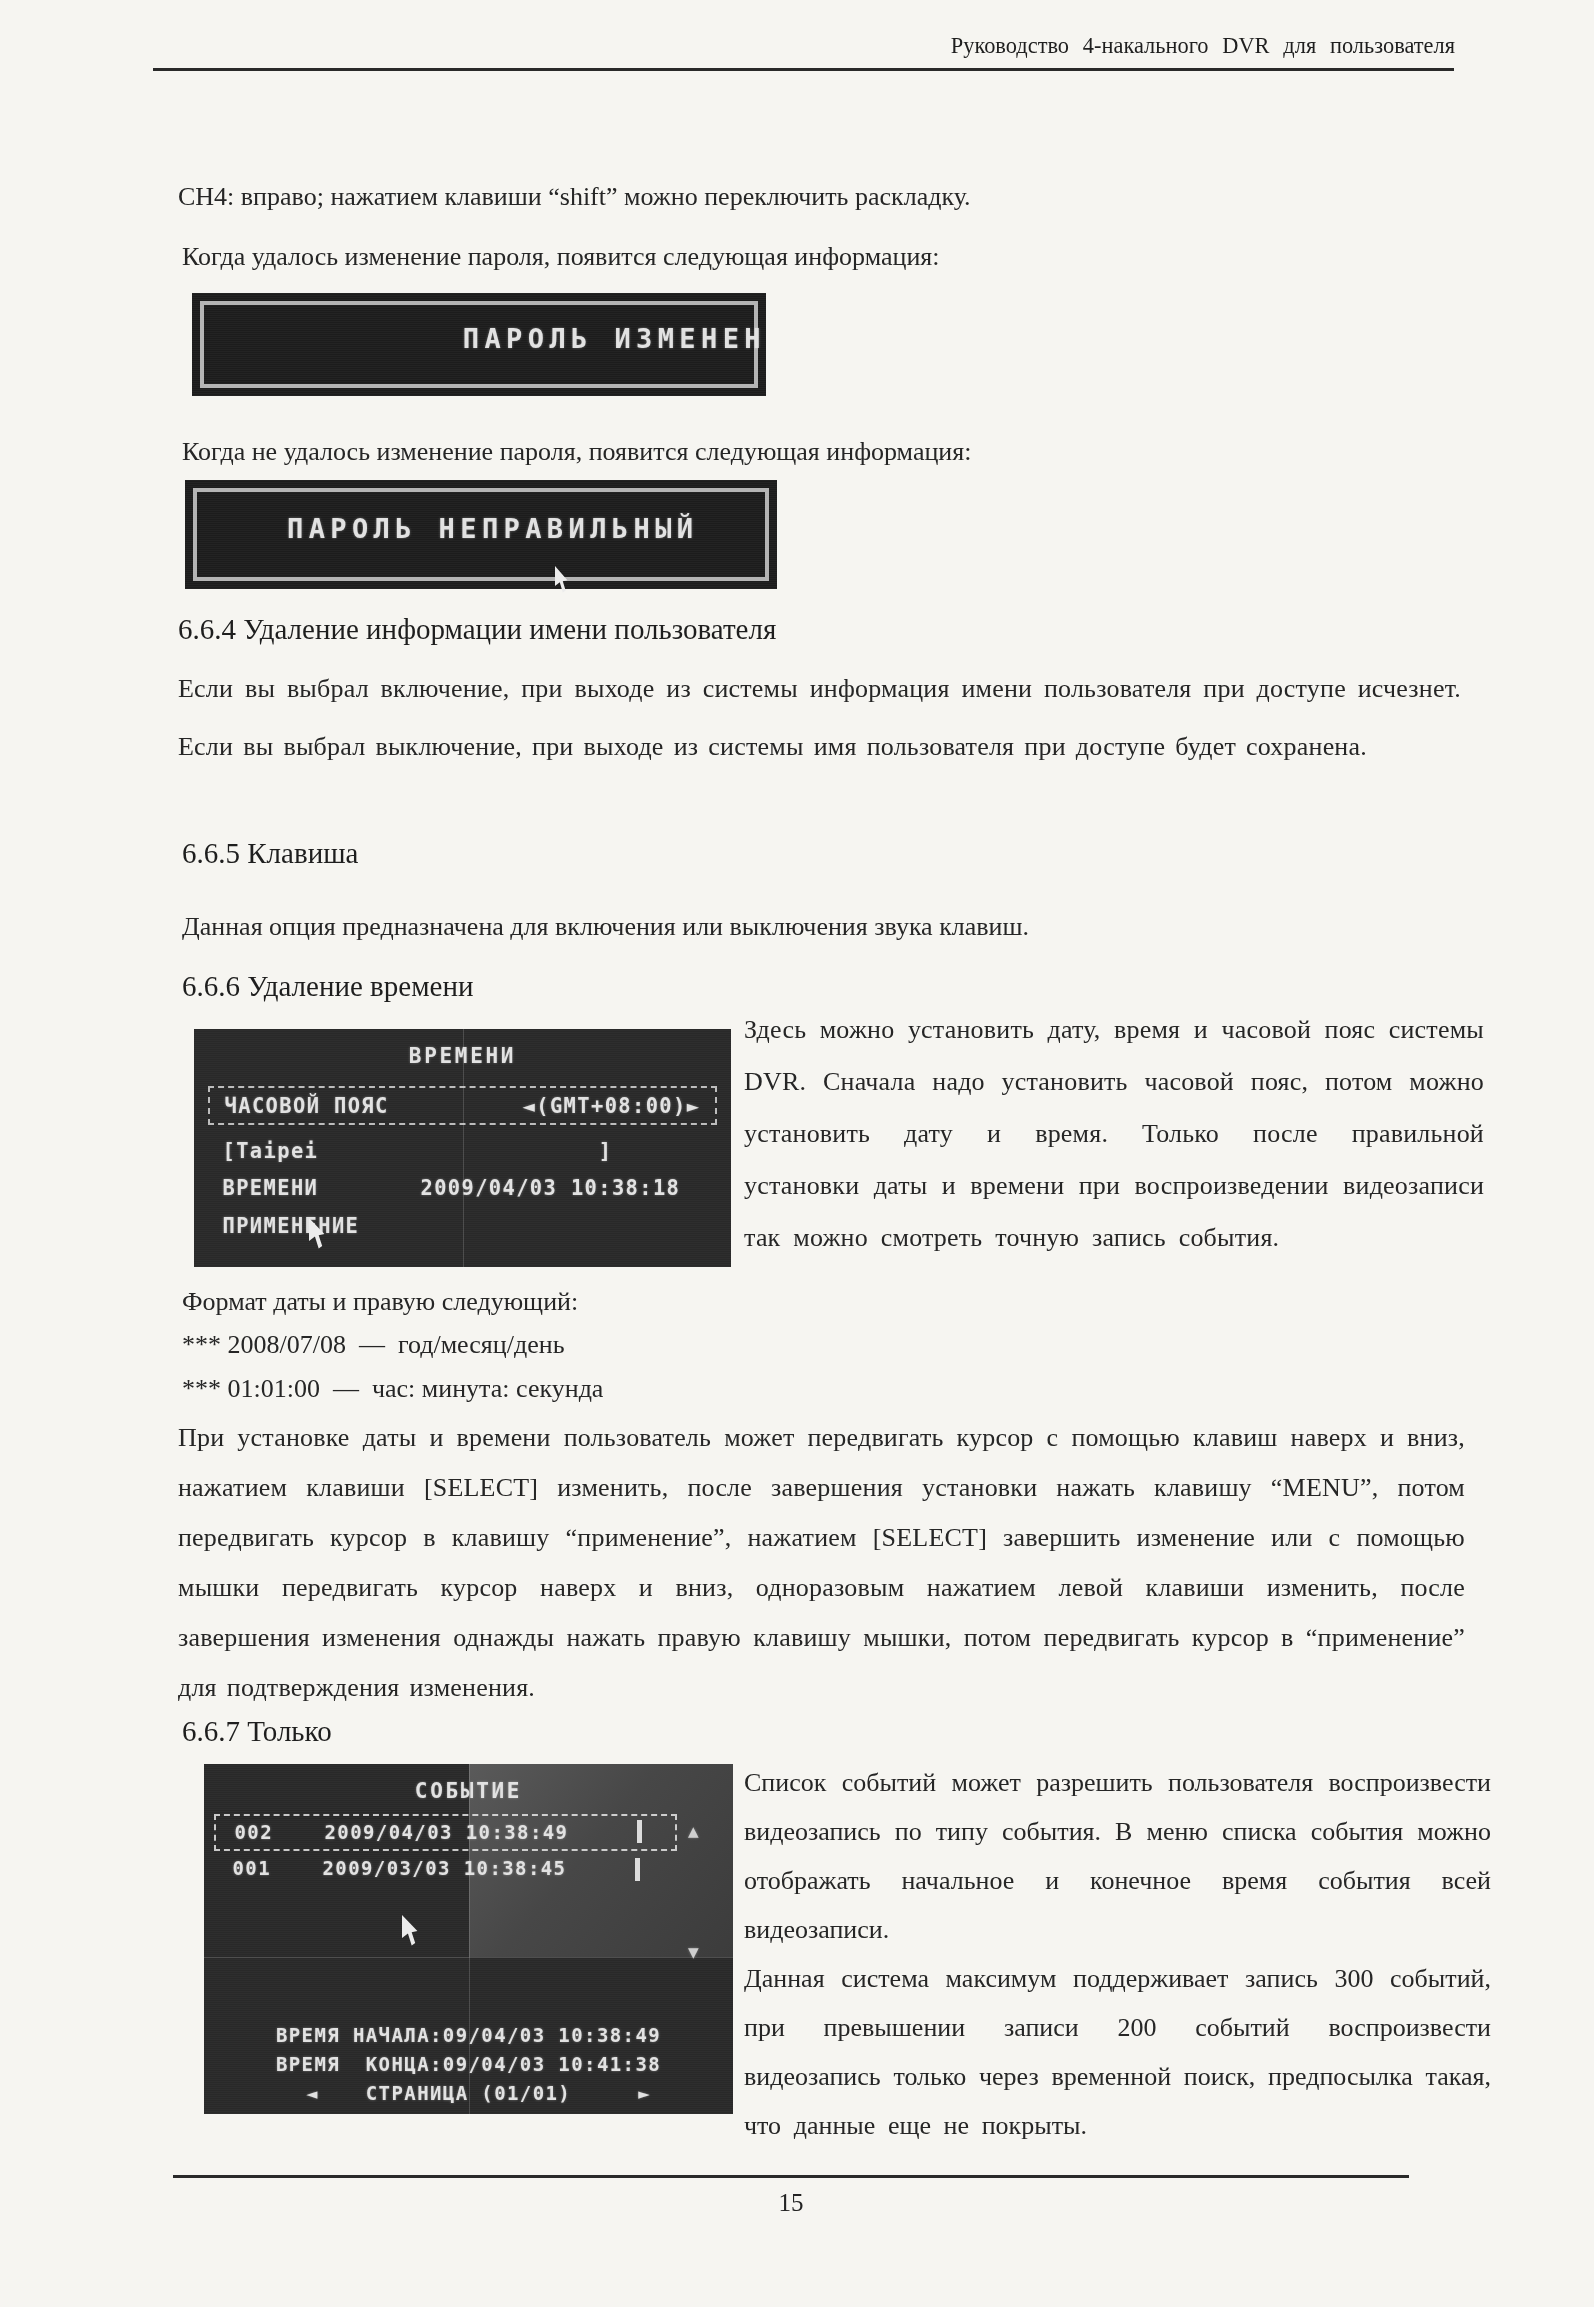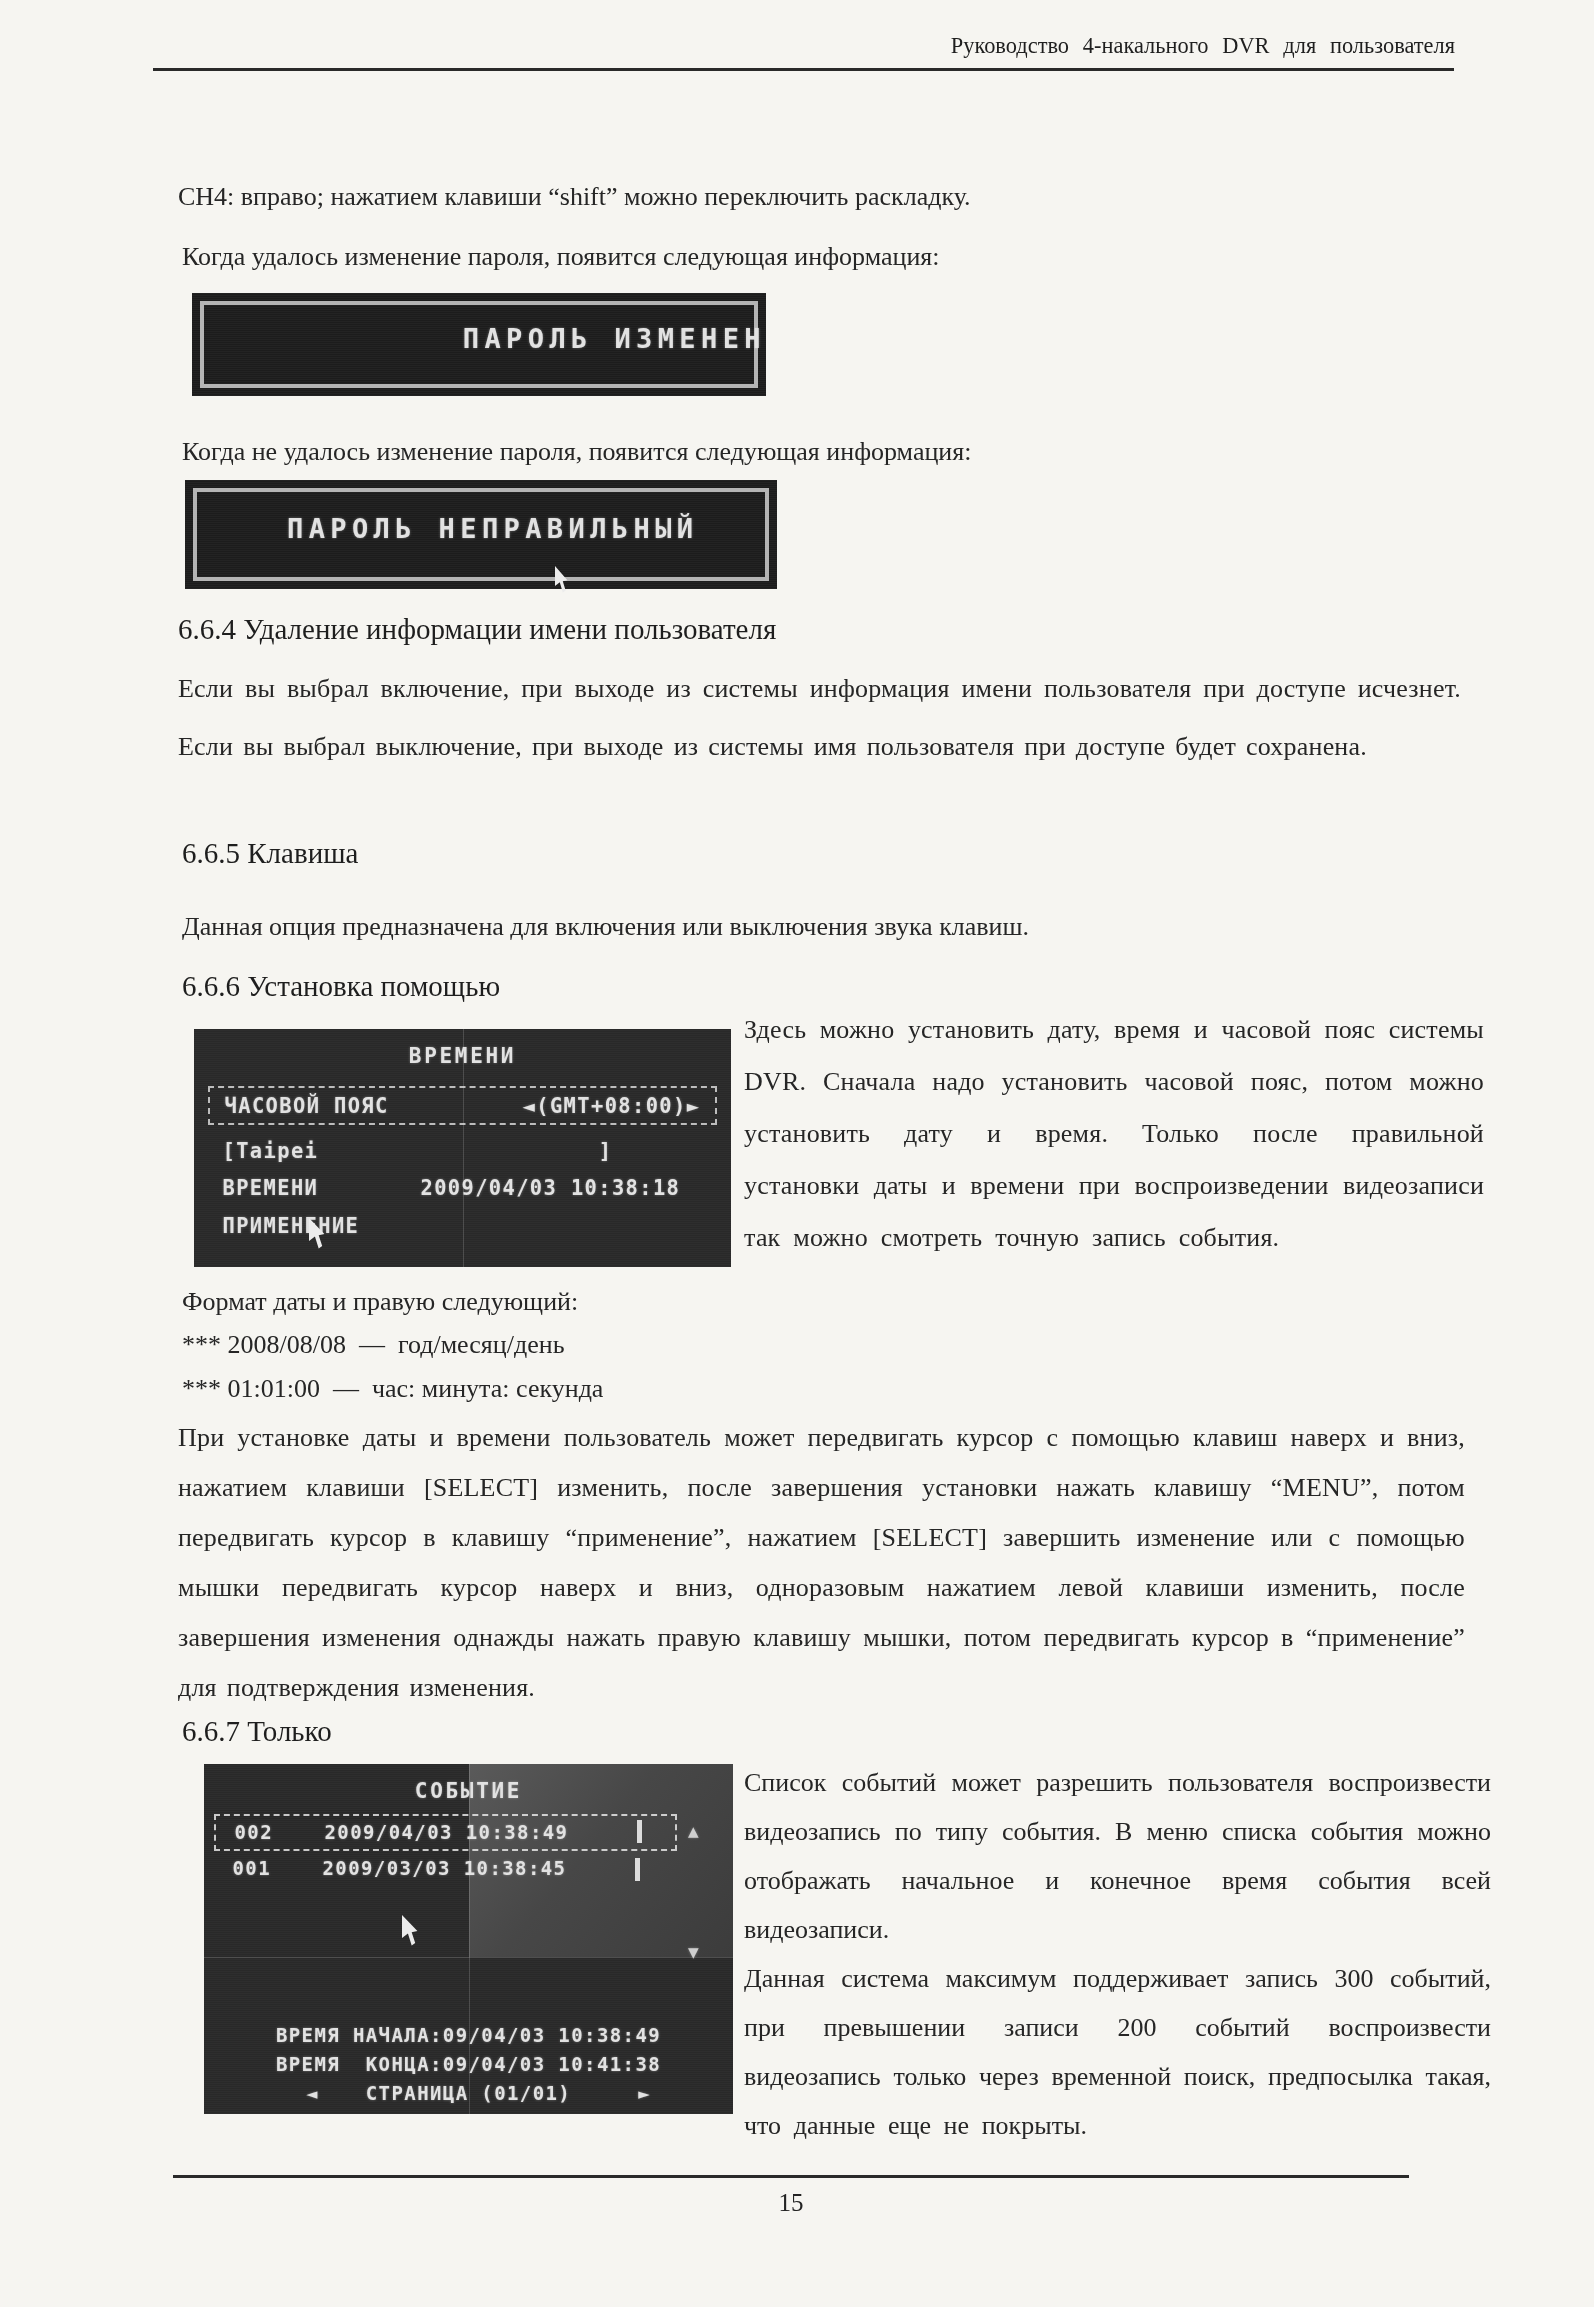--- a/index.html
+++ b/index.html
@@ -103,21 +103,21 @@
     <div class="osd-msg msg2 osd-font">ПАРОЛЬ НЕПРАВИЛЬНЫЙ</div>
     <div class="cursor cur-box2"></div>
   </div>
 
   <div class="h sec664-title">6.6.4 Удаление информации имени пользователя</div>
   <div class="p sec664-body">Если вы выбрал включение, при выходе из системы информация имени пользователя при доступе исчезнет.  Если вы выбрал выключение, при выходе из системы имя пользователя при доступе будет сохранена.</div>
 
   <div class="h sec665-title">6.6.5 Клавиша</div>
   <div class="t sec665-body">Данная опция предназначена для включения или выключения звука клавиш.</div>
 
-  <div class="h sec666-title">6.6.6 Установка помощью</div>
+  <div class="h sec666-title">6.6.6 Удаление времени</div>
 
   <div class="osd screen-time">
     <div class="split-v"></div>
     <div class="osd-title osd-font">ВРЕМЕНИ</div>
     <div class="tz-row osd-font">
       <span>ЧАСОВОЙ ПОЯС</span>
       <span>
         <span>◄</span><span>(GMT+08:00)</span><span>►</span>
       </span>
     </div>
@@ -129,21 +129,21 @@
       <span>ВРЕМЕНИ</span>
       <span class="time-val">2009/04/03 10:38:18</span>
     </div>
     <div class="apply-row osd-font">ПРИМЕНЕНИЕ</div>
     <div class="cursor cur-time"></div>
   </div>
 
   <div class="p side side666">Здесь можно установить дату, время и часовой пояс системы DVR. Сначала надо установить часовой пояс, потом можно установить дату и время. Только после правильной установки даты и времени при воспроизведении видеозаписи так можно смотреть точную запись события.</div>
 
   <div class="t fmt1">Формат даты и правую следующий:</div>
-  <div class="t fmt2 pre">*** 2008/08/08  —  год/месяц/день</div>
+  <div class="t fmt2 pre">*** 2008/07/08  —  год/месяц/день</div>
   <div class="t fmt3 pre">*** 01:01:00  —  час: минута: секунда</div>
 
   <div class="p sec666-body">При установке даты и времени пользователь может передвигать курсор с помощью клавиш наверх и вниз, нажатием клавиши [SELECT] изменить, после завершения установки нажать клавишу “MENU”, потом передвигать курсор в клавишу “применение”, нажатием [SELECT] завершить изменение или с помощью мышки передвигать курсор наверх и вниз, одноразовым нажатием левой клавиши изменить, после завершения изменения однажды нажать правую клавишу мышки, потом передвигать курсор в “применение” для подтверждения изменения.</div>
 
   <div class="h sec667-title">6.6.7 Только</div>
 
   <div class="osd screen-event">
     <div class="quad-tr"></div>
     <div class="split-v"></div>
     <div class="split-h"></div>

